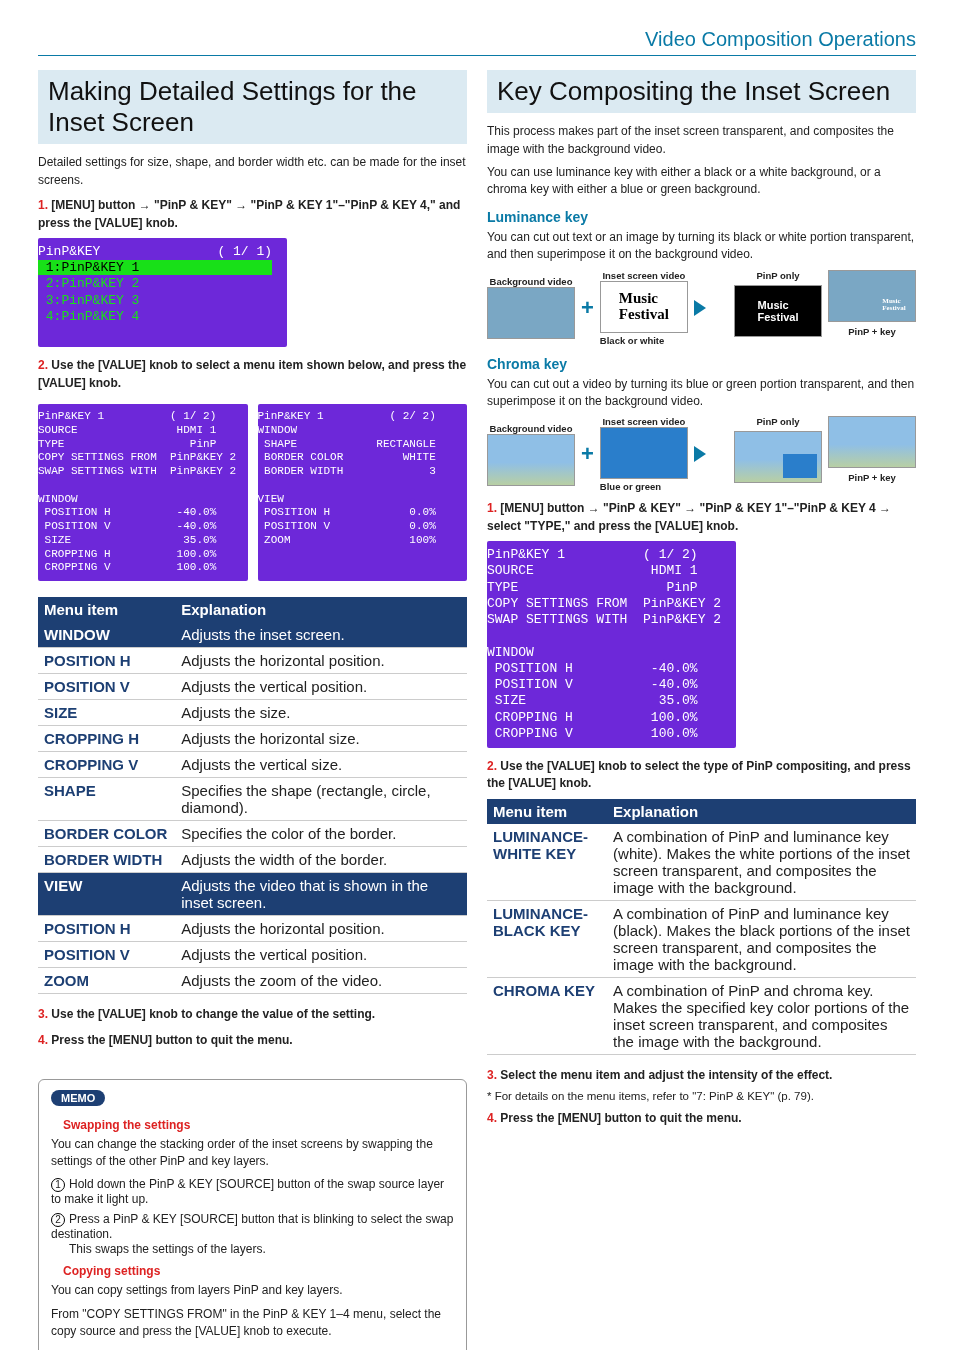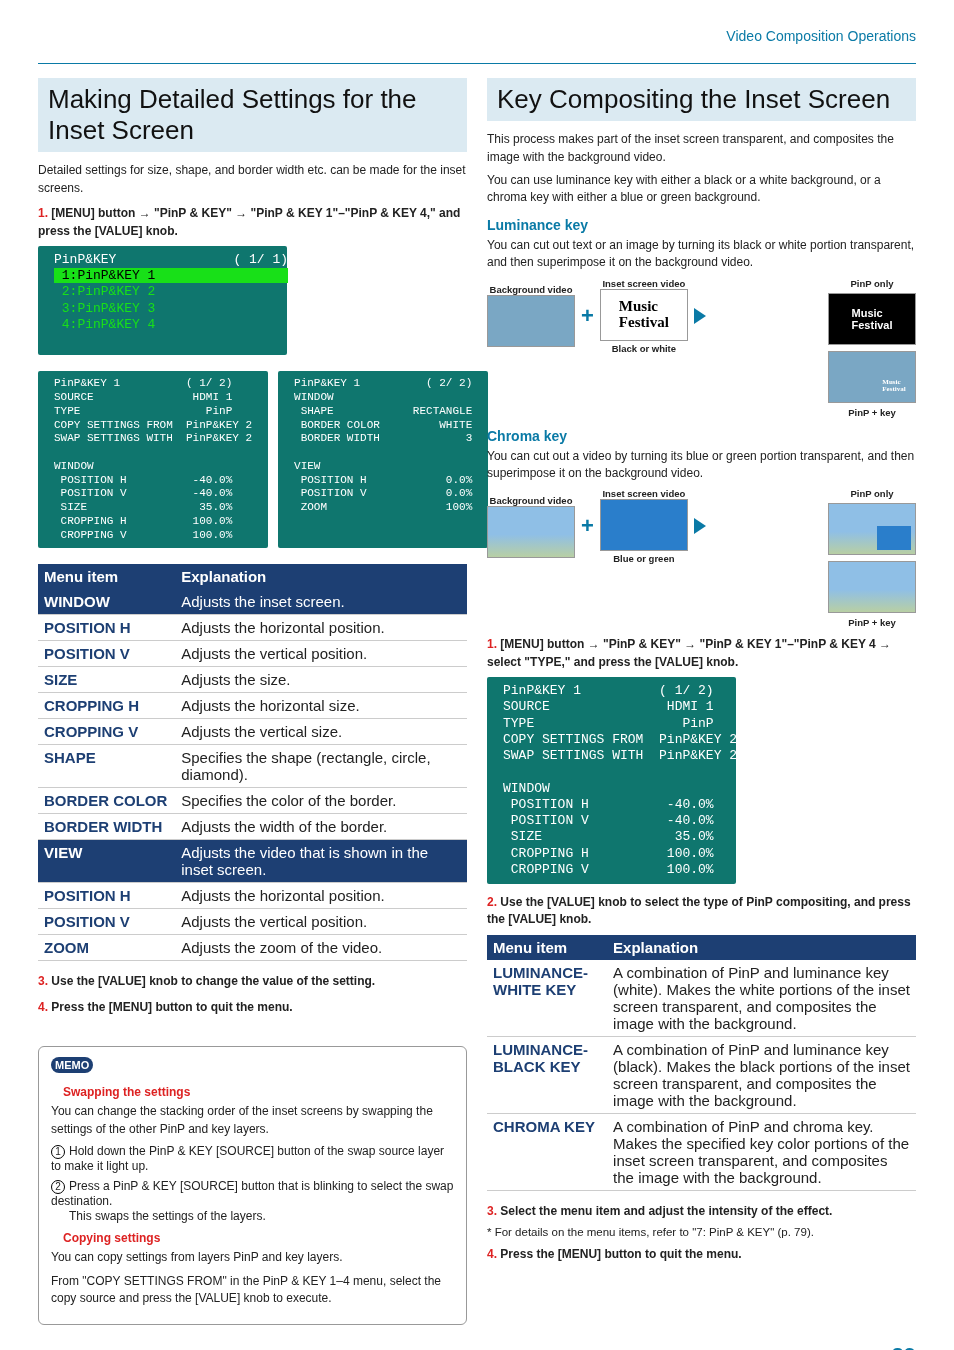--- a/index.html
+++ b/index.html
@@ -1,57 +1,57 @@
 <!DOCTYPE html>
 <html><head>
 <meta charset="utf-8">
 <style>
 *{box-sizing:border-box;margin:0;padding:0}
 body{font-family:"Helvetica Neue",Arial,sans-serif;color:#222;width:954px;background:#fff;padding:28px 38px}
-.sect-header{color:#0a7aa6;font-size:14px;text-align:right;border-bottom:1px solid #0a7aa6;padding-bottom:19px;margin-bottom:14px}
+.sect-header{color:#0a7aa6;font-size:20px;text-align:right;border-bottom:1px solid #0a7aa6;padding-bottom:4px;margin-bottom:14px}
 .columns{display:flex;gap:20px}
 .col{flex:1 1 50%;min-width:0}
 h2.big{color:#111;font-size:26px;font-weight:400;background:#dbeaf2;padding:6px 10px;margin-bottom:10px;line-height:1.2}
 p.body{font-size:12px;line-height:1.45;margin-bottom:6px}
 .step-num{color:#d22;font-weight:700}
 .step{font-size:12px;line-height:1.45;margin:8px 0 6px;font-weight:700}
-.screen{background:#0f766e;color:#18e018;font-family:"Courier New",monospace;font-size:13px;line-height:1.25;padding:6px 16px;margin:6px 0 10px;white-space:pre;border-radius:2px}
+.screen{background:#6d28d9;color:#18e018;font-family:"Courier New",monospace;font-size:13px;line-height:1.25;padding:6px 0;margin:6px 0 10px;white-space:pre;border-radius:2px}
 .screen .hdr{color:#fff}
 .screen .inv{background:#18e018;color:#000}
 .screen .wh{color:#fff;display:inline}
 table.spec{width:100%;border-collapse:collapse;font-size:15px;margin:6px 0 12px}
 table.spec th{background:#1d3f73;color:#fff;text-align:left;padding:4px 6px;font-weight:700}
 table.spec td{padding:4px 6px;border-bottom:1px solid #ccc;vertical-align:top}
 table.spec td.k{color:#1d3f73;font-weight:700}
 .memo-box{border:1px solid #999;border-radius:6px;padding:10px 12px;font-size:12px;margin-top:30px}
-.memo-badge{display:inline-block;background:#1d3f73;color:#fff;border-radius:9px;padding:2px 4px;font-size:11px;font-weight:700;margin-bottom:6px}
+.memo-badge{display:inline-block;background:#1d3f73;color:#fff;border-radius:9px;padding:2px 10px;font-size:11px;font-weight:700;margin-bottom:6px}
 .memo-h{color:#d22;font-weight:700;margin:6px 12px 4px}
 .circ{display:inline-block;border:1px solid #000;border-radius:50%;width:14px;height:14px;font-size:10px;line-height:12px;text-align:center;margin-right:4px}
 .memo-step{font-weight:400;margin-top:6px}
 .sub-h{color:#0a7aa6;font-size:14px;font-weight:700;margin:10px 0 4px}
 .diag-lbl{font-size:9.5px;font-weight:700;text-align:center}
 .thumb{width:88px;height:52px;background:#7aa7c4;border:1px solid #999;display:flex;align-items:center;justify-content:center;font-size:16px;font-weight:700;color:#fff}
 .thumb.w{background:#fff;color:#000;font-family:serif;font-size:15px;line-height:1.05}
 .thumb.bk{background:#000;color:#fff}
 .thumb.sky{background:linear-gradient(#8fbfe6 55%,#b8cfa4)}
 .plus{font-size:22px;color:#0a7aa6;font-weight:700}
 .tri{width:0;height:0;border-top:8px solid transparent;border-bottom:8px solid transparent;border-left:12px solid #0a7aa6}
 .result{display:flex;flex-direction:column;align-items:center;gap:4px}
 .result .r-lbl{font-size:9.5px;font-weight:700}
 .pinp-box{position:relative}
 .pinp-inner{position:absolute;right:4px;bottom:4px;width:34px;height:24px;background:#fff;display:flex;align-items:center;justify-content:center;font-size:7px;font-family:serif;line-height:1;color:#000}
-.mini-label{font-size:9.5px;font-weight:700;text-align:center;margin-top:2px}
+.mini-label{font-size:9.5px;font-weight:700;text-align:left;margin-top:2px}
 .pagenum{color:#0a7aa6;font-size:22px;font-weight:700;text-align:right;margin-top:18px}
 .footnote{font-size:11.5px;margin:3px 0}
 .two-screens{display:flex;gap:10px}
 .two-screens .screen{flex:1;font-size:11px}
 
 .split{display:flex;gap:8px;align-items:flex-start}
 .split .composite{display:flex;align-items:center;gap:6px;flex:1}
-.rescol{display:flex;flex-direction:column;gap:6px;align-items:center}
+.rescol{display:flex;flex-direction:row;gap:6px;align-items:center}
 </style>
 </head>
 <body>
 
 <div class="sect-header">Video Composition Operations</div>
 
 <div class="columns">
 
   <div class="col">
     <h2 class="big">Making Detailed Settings for the Inset Screen</h2>
@@ -60,20 +60,21 @@
     <p class="step"><span class="step-num">1.</span> <span>[MENU] button → "PinP &amp; KEY" → "PinP &amp; KEY 1"–"PinP &amp; KEY 4," and press the [VALUE] knob.</span></p>
 
     <div class="screen" style="width:58%"><span class="hdr">PinP&amp;KEY               ( 1/ 1)</span>
 <span class="inv"> 1:PinP&amp;KEY 1                 </span>
 <span> 2:PinP&amp;KEY 2
  3:PinP&amp;KEY 3
  4:PinP&amp;KEY 4
 
 </span></div>
 
+    <p class="step"><span class="step-num">2.</span> <span>Use the [VALUE] knob to select a menu item shown below, and press the [VALUE] knob.</span></p>
 
     <div class="two-screens">
       <div class="screen"><span class="wh">PinP&amp;KEY 1          ( 1/ 2)
 SOURCE               HDMI 1
 TYPE                   PinP
 COPY SETTINGS FROM  PinP&amp;KEY 2
 SWAP SETTINGS WITH  PinP&amp;KEY 2
 
 WINDOW
  POSITION H          -40.0%

